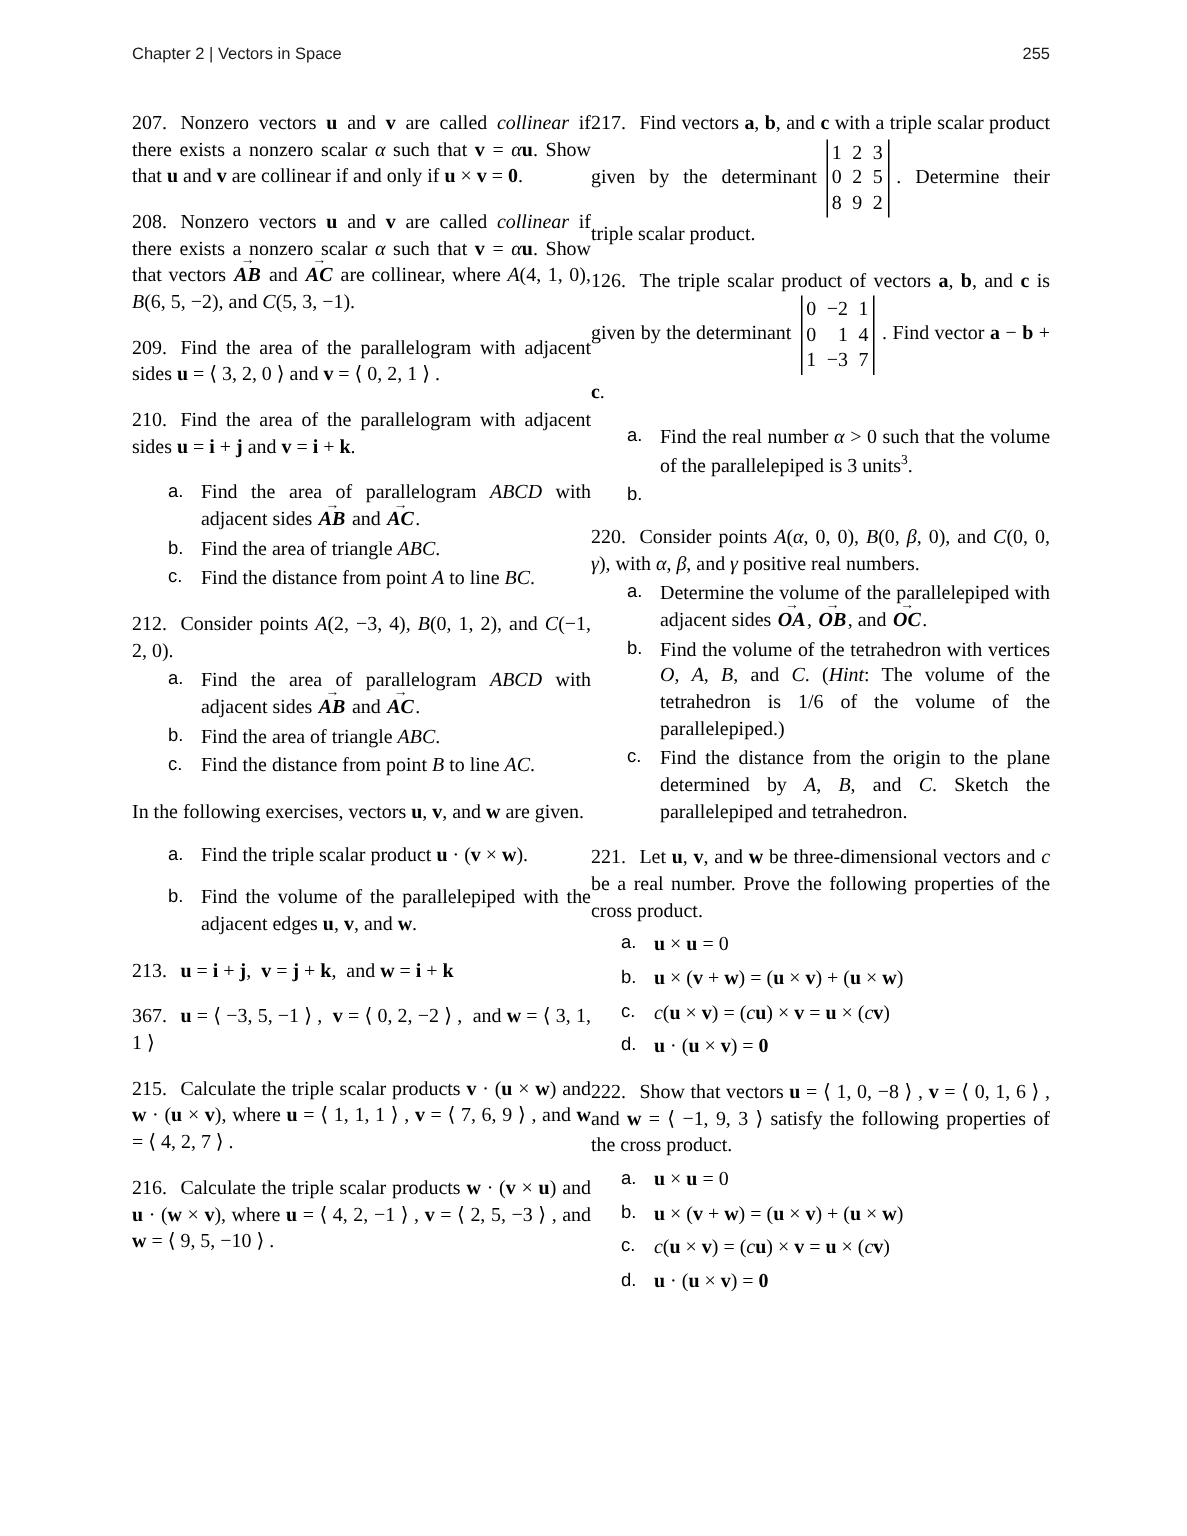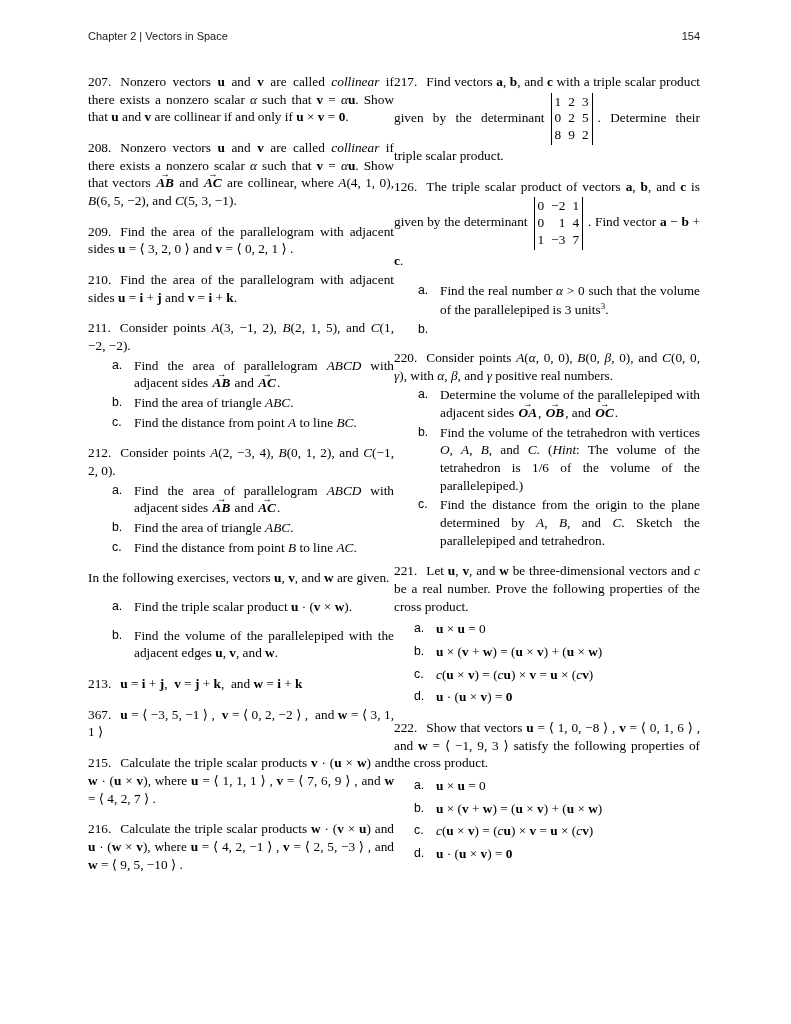--- a/index.html
+++ b/index.html
@@ -52,38 +52,37 @@
     line-height:1.26; font-size:13.3px; justify-items:end;
   }
   sup { font-size:0.68em; }
 </style>
 </head>
 <body>
 
 <div class="page" style="background: rgb(255, 255, 255); color: rgb(0, 0, 0);">
   <div class="pagehead">
     <span>Chapter 2 | Vectors in Space</span>
-    <span>154</span>
+    <span>255</span>
   </div>
   <div class="content">
     <div class="col">
         <div class="block">
           <div class="para"><span class="exnum">207.</span><span>Nonzero vectors <b>u</b> and <b>v</b> are called <i>collinear</i> if there exists a nonzero scalar <i>α</i> such that <b>v</b> = <i>α</i><b>u</b>. Show that <b>u</b> and <b>v</b> are collinear if and only if <b>u</b> × <b>v</b> = <b>0</b>.</span></div>
         </div>
         <div class="block">
           <div class="para"><span class="exnum">208.</span><span>Nonzero vectors <b>u</b> and <b>v</b> are called <i>collinear</i> if there exists a nonzero scalar <i>α</i> such that <b>v</b> = <i>α</i><b>u</b>. Show that vectors <span class="vec">AB</span> and <span class="vec">AC</span> are collinear, where <i>A</i>(4, 1, 0), <i>B</i>(6, 5, −2), and <i>C</i>(5, 3, −1).</span></div>
         </div>
         <div class="block">
           <div class="para"><span class="exnum">209.</span><span>Find the area of the parallelogram with adjacent sides <b>u</b> = ⟨ 3, 2, 0 ⟩ and <b>v</b> = ⟨ 0, 2, 1 ⟩ .</span></div>
         </div>
         <div class="block">
           <div class="para"><span class="exnum">210.</span><span>Find the area of the parallelogram with adjacent sides <b>u</b> = <b>i</b> + <b>j</b> and <b>v</b> = <b>i</b> + <b>k</b>.</span></div>
         </div>
         <div class="block">
-          <div class="para"><span class="exnum">211.</span><span>Consider points <i>A</i>(3, −1, 2), <i>B</i>(2, 1, 5), and <i>C</i>(1, −2, −2).</span></div>
           <div class="abc">
             <div class="abc-item">
               <span class="abc-label">a.</span>
               <span class="abc-body">Find the area of parallelogram <i>ABCD</i> with adjacent sides <span class="vec">AB</span> and <span class="vec">AC</span>.</span>
             </div>
             <div class="abc-item">
               <span class="abc-label">b.</span>
               <span class="abc-body">Find the area of triangle <i>ABC</i>.</span>
             </div>
             <div class="abc-item">

